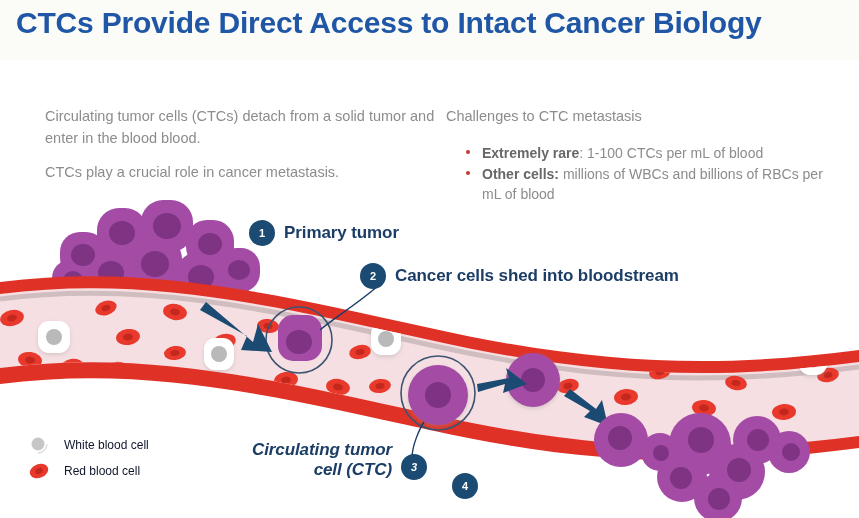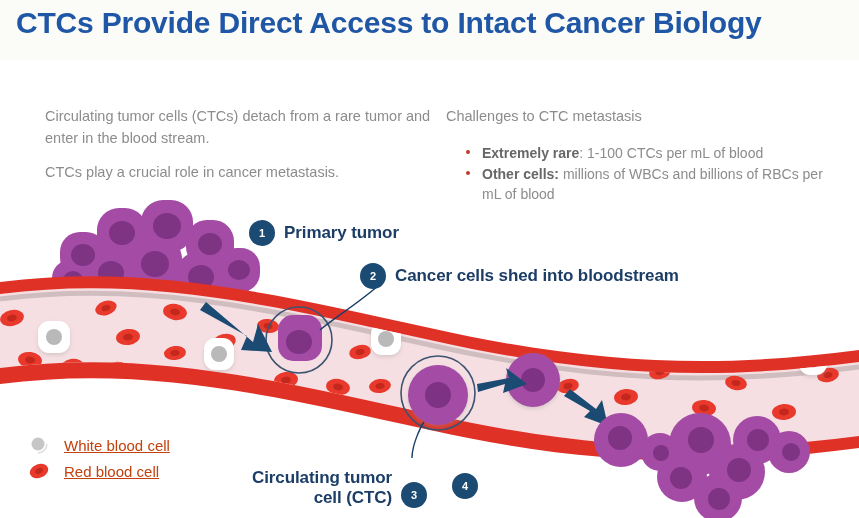--- a/index.html
+++ b/index.html
@@ -56,40 +56,40 @@
     display:flex;align-items:center;justify-content:center;
     flex:0 0 auto;
   }
   .co-label{
     color:#1b3d66;font-size:17px;font-weight:700;white-space:nowrap;
     letter-spacing:-0.1px;
     text-align:center;
   }
   #callout-1{left:249px;top:220px;}
   #callout-2{left:360px;top:263px;}
-  #callout-3{left:232px;top:468px;flex-direction:row;align-items:flex-end;}
+  #callout-3{left:232px;top:440px;flex-direction:row;align-items:flex-end;font-style:italic;}
   #callout-3 .co-label{text-align:right;white-space:normal;width:160px;line-height:20px;}
   #callout-4{left:452px;top:473px;}
 
   
   .legend{position:absolute;left:28px;top:432px;}
   .legend-row{display:flex;align-items:center;height:26px;gap:14px;}
-  .legend-text{font-size:15px;color:#c2410c;text-decoration:underline;}
+  .legend-text{font-size:12px;color:#0f172a;}
   .swatch{width:22px;height:22px;position:relative;flex:0 0 auto;}
 </style>
 </head>
 <body>
 
 <div class="slide">
 
   <div class="title-band"></div>
   <div class="title">CTCs Provide Direct Access to Intact Cancer Biology</div>
 
   <div class="lede">
-    <p>Circulating tumor cells (CTCs) detach from a rare tumor and enter in the blood stream.</p>
+    <p>Circulating tumor cells (CTCs) detach from a solid tumor and enter in the blood blood.</p>
     <p class="second">CTCs play a crucial role in cancer metastasis.</p>
   </div>
 
   <div class="challenges">
     <p class="ch-head">Challenges to CTC metastasis</p>
     <ul class="ch-list">
       <li class="ch-item">
         <span class="dot"></span>
         <b>Extremely rare</b><span>: 1-100 CTCs per mL of blood</span>
       </li>

